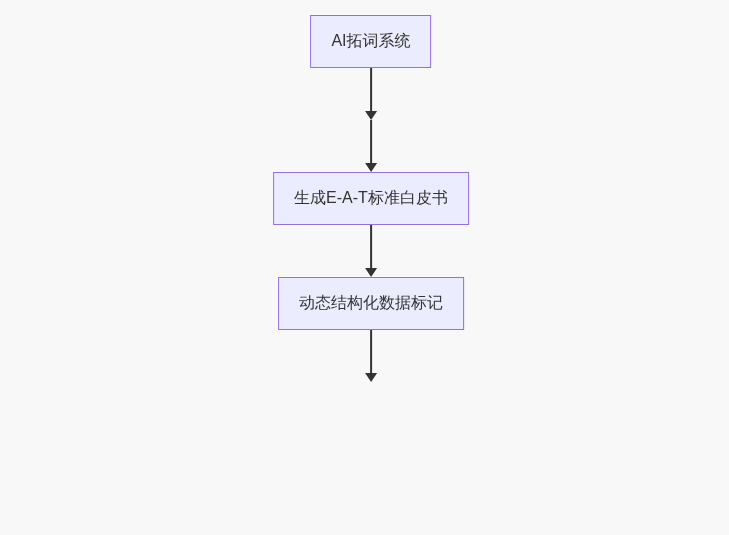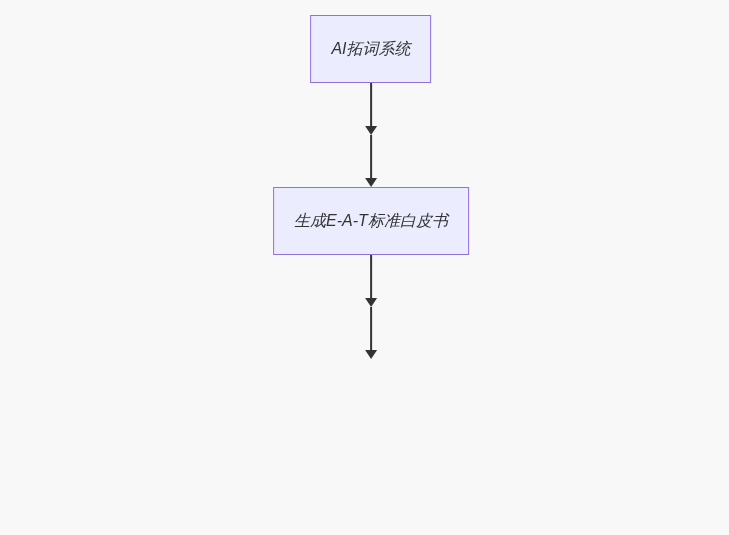--- a/index.html
+++ b/index.html
@@ -22,31 +22,30 @@
     position: absolute;
     left: 371px;
     top: 15px;
     transform: translateX(-50%);
     display: flex;
     flex-direction: column;
     align-items: center;
   }
   .flow-node {
     box-sizing: border-box;
-    height: 68px;
+    height: 53px;
     padding: 0 20px;
     background: #ECECFF;
     border: 1.5px solid #9370DB;
     display: flex;
     align-items: center;
     justify-content: center;
     color: #333333;
     font-size: 16px;
     white-space: nowrap;
-    font-style: italic;
   }
   .arrow {
     display: flex;
     flex-direction: column;
     align-items: center;
     height: 52px;
   }
   .arrow-line {
     width: 2px;
     flex: 1 1 auto;
@@ -84,20 +83,23 @@
 
     <div class="flow-node">
       <span>生成E-A-T标准白皮书</span>
     </div>
 
     <div class="arrow">
       <div class="arrow-line"></div>
       <div class="arrow-head"></div>
     </div>
 
+    <div class="flow-node">
+      <span>动态结构化数据标记</span>
+    </div>
 
     <div class="arrow">
       <div class="arrow-line"></div>
       <div class="arrow-head"></div>
     </div>
 
 
   </div>
 </div>
 

